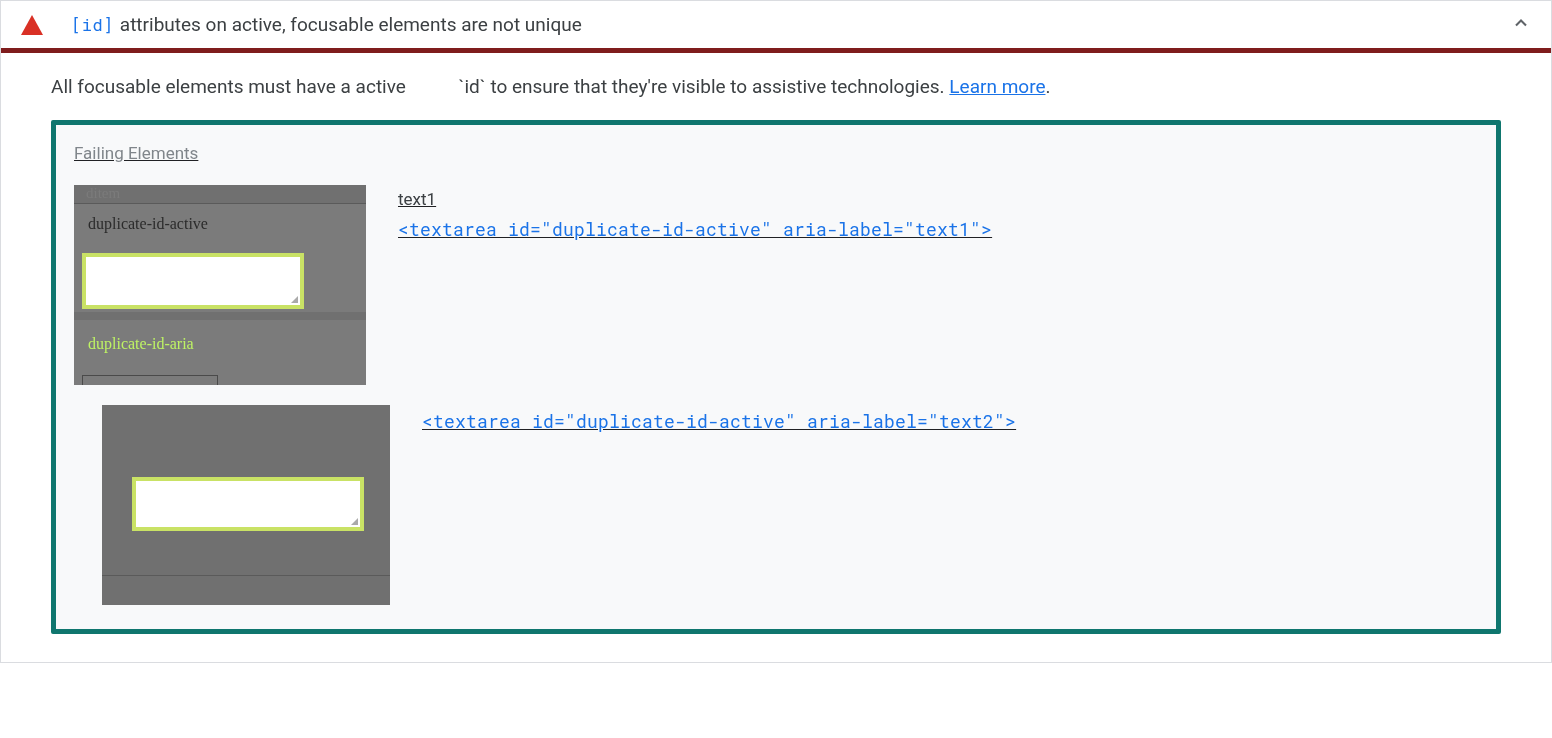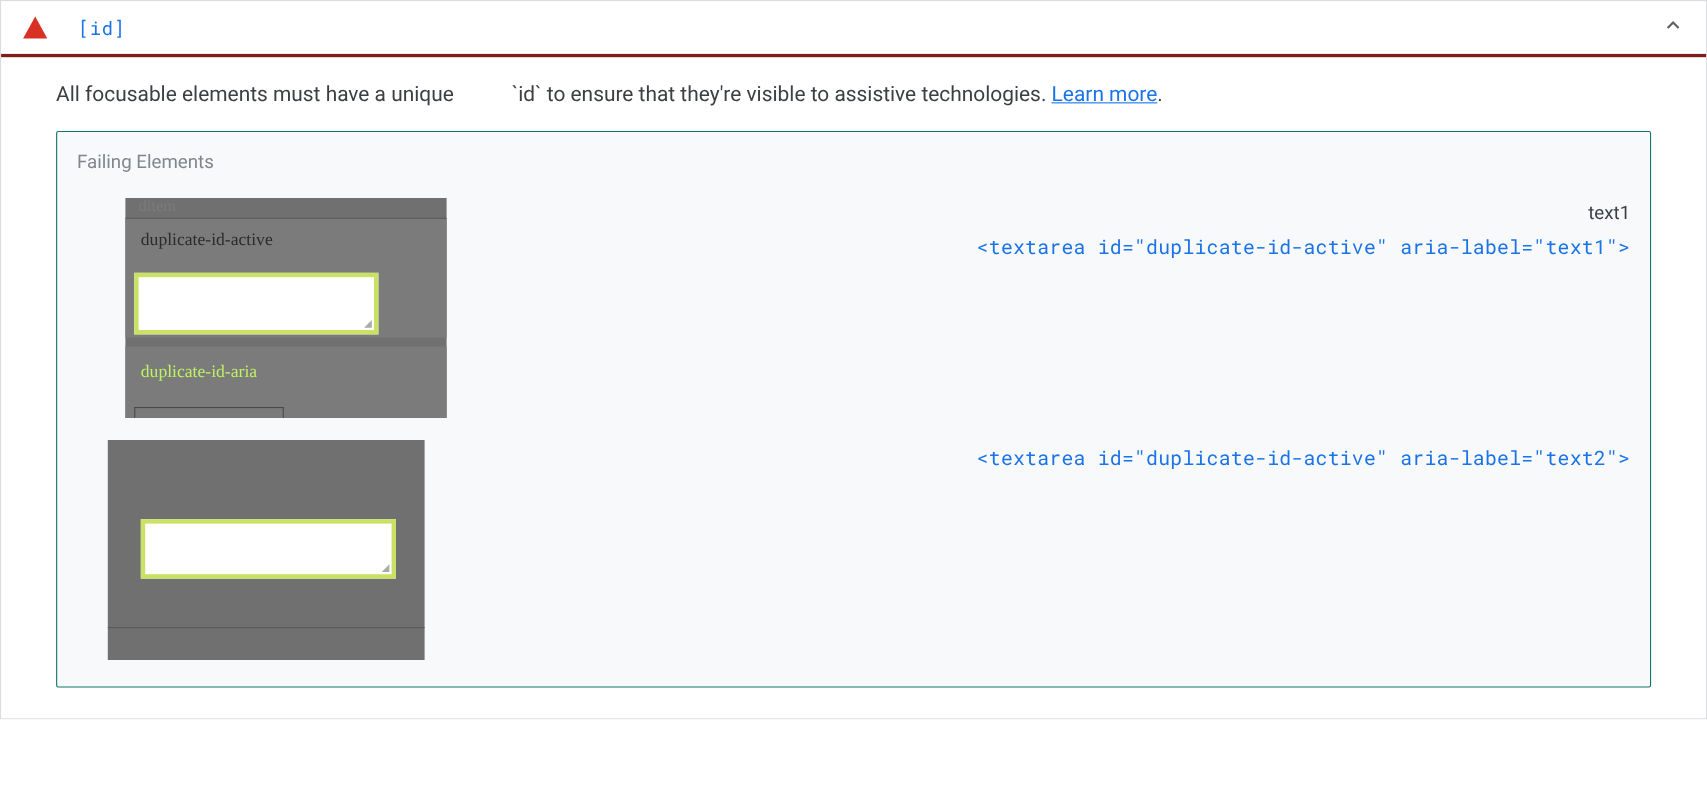--- a/index.html
+++ b/index.html
@@ -12,21 +12,21 @@
     .audit-group {
       border: 1px solid #dadce0;
       border-radius: 0;
       margin: 0;
     }
     .audit-header {
       display: flex;
       align-items: center;
       padding: 12px 20px;
       cursor: pointer;
-      border-bottom: 3px solid #7f1d1d;
+      border-bottom: 5px solid #7f1d1d;
     }
     .audit-header .triangle {
       width: 0;
       height: 0;
       border-left: 11px solid transparent;
       border-right: 11px solid transparent;
       border-bottom: 20px solid #d93025;
       margin-right: 28px;
       flex-shrink: 0;
     }
@@ -58,60 +58,59 @@
     }
     .audit-desc code {
       font-family: inherit;
       margin-left: 48px;
     }
     .learn-more {
       color: #1a73e8;
       text-decoration: underline;
     }
     .details-box {
-      border: 1px solid #0f766e;
+      border: 5px solid #0f766e;
       background: #f8f9fa;
       border-radius: 2px;
       padding: 14px 0 14px 0;
+      text-decoration: underline;
     }
     .details-title {
       color: #80868b;
       font-size: 17px;
       padding: 4px 18px 12px 18px;
     }
     .failing-row {
       display: flex;
       align-items: flex-start;
       padding: 10px 18px;
       gap: 32px;
     }
     .node-info {
       flex: 1;
       padding-top: 4px;
-      text-align: right;
     }
     .node-label {
       font-size: 17px;
       color: #3c4043;
       margin-bottom: 8px;
     }
     .node-html {
       font-family: "Roboto Mono", Menlo, Consolas, monospace;
       color: #1a73e8;
       font-size: 18px;
       letter-spacing: 0.2px;
     }
     
     .thumb {
       width: 292px;
       height: 200px;
       position: relative;
       background: #707070;
       flex-shrink: 0;
-      margin-left: 44px;
     }
     .thumb.thumb-b { margin-left: 28px; width: 288px; height: 200px; }
     .thumb-content {
       position: absolute;
       inset: 0;
     }
     
     .ta-top-label {
       position: absolute;
       top: -2px;
@@ -147,31 +146,32 @@
     .tb-line { position:absolute; top:170px; left:0; right:0; height:1px; background:#5a5a5a; }
   </style>
 </head>
 <body>
 
 <div class="audit-group">
   <div class="audit-header">
     <div class="triangle"></div>
     <div class="audit-title">
       <span class="code-chip">[id]</span>
+      <span> attributes on active, focusable elements are not unique</span>
     </div>
     <span class="chevron">
       <svg width="20" height="20" viewBox="0 0 24 24" fill="none" stroke="#5f6368" stroke-width="2.5">
           <path d="M6 15l6-6 6 6"></path>
         </svg>
     </span>
   </div>
 
   <div class="audit-body">
     <p class="audit-desc">
-      <span>All focusable elements must have a unique </span><code>`id`</code><span> to ensure that they're visible to assistive technologies. </span><a href="#" class="learn-more">Learn more</a><span>.</span>
+      <span>All focusable elements must have a active </span><code>`id`</code><span> to ensure that they're visible to assistive technologies. </span><a href="#" class="learn-more">Learn more</a><span>.</span>
     </p>
 
     <div class="details-box">
       <div class="details-title">Failing Elements</div>
 
       <div class="failing-row">
         <div class="thumb">
           <div class="thumb-content">
             <div class="ta-top-label">ditem</div>
             <div class="ta-sep1"></div>

